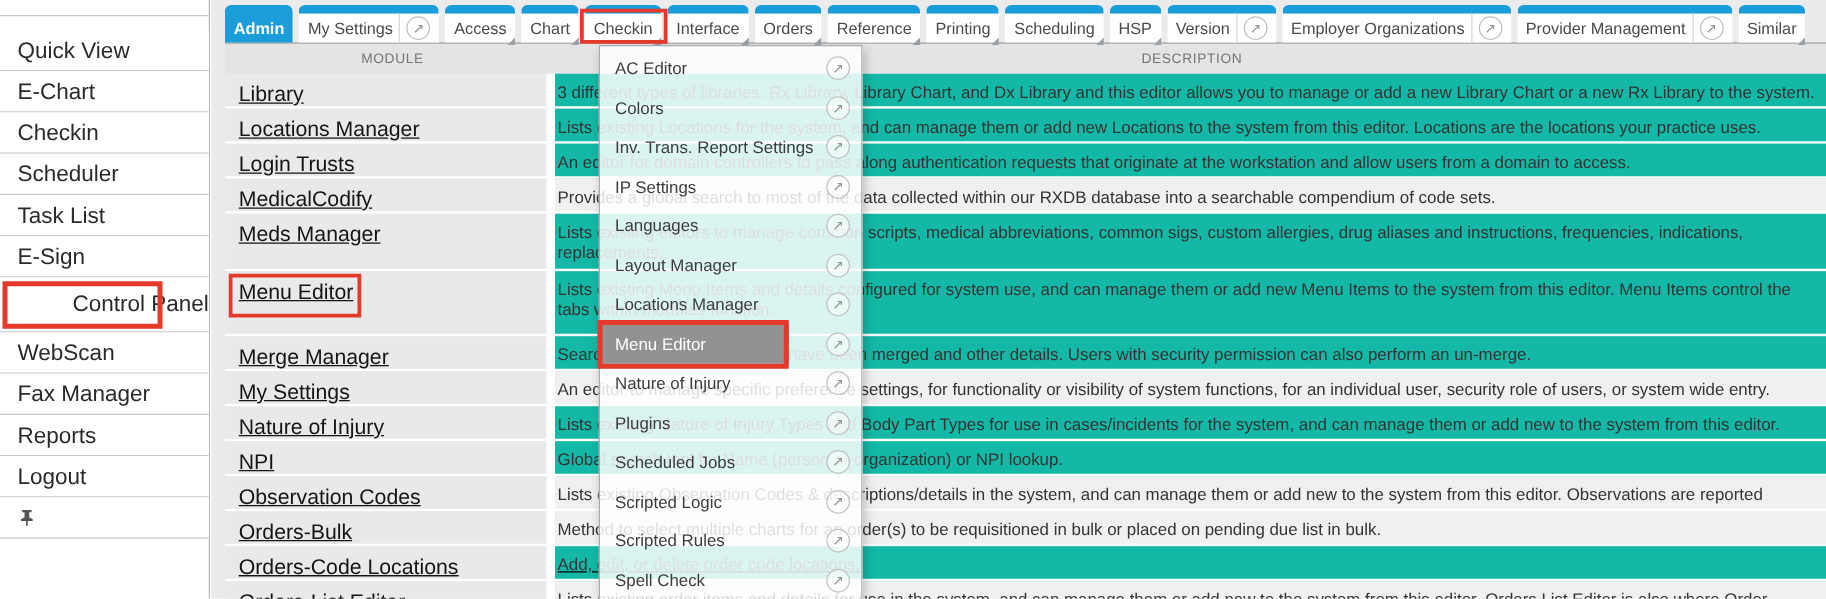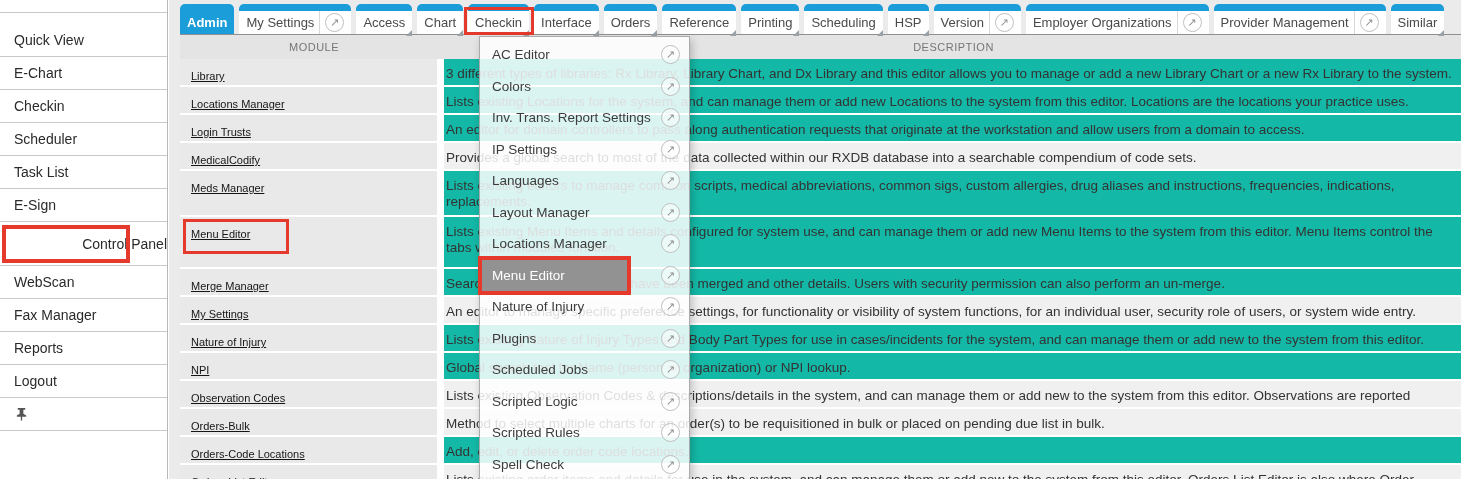--- a/index.html
+++ b/index.html
@@ -4,21 +4,21 @@
 <style>
   * { margin:0; padding:0; box-sizing:border-box; }
   html,body { width:1461px; height:479px; overflow:hidden; background:#fff;
     font-family:"Liberation Sans", sans-serif; position:relative; }
 
   
   #sidebar { position:absolute; left:0; top:0; width:168px; height:100%;
     background:#fff; border-right:1px solid #b9b9b9; z-index:2; }
   .sidebar-rule { height:13px; border-bottom:1px solid #c9c9c9; margin-bottom:11px; }
   .side-item { height:33px; border-bottom:1px solid #c9c9c9; display:flex; align-items:center;
-    padding-left:14px; font-size:14px; color:#2a2a2a; cursor:pointer; position:relative; background:#fff; }
+    padding-left:14px; font-size:18px; color:#2a2a2a; cursor:pointer; position:relative; background:#fff; }
   .side-item.tall { height:44px;justify-content:flex-end; }
   .side-item.callout::before { content:""; position:absolute; left:2px; top:3px;
     width:120px; height:30px; border:4px solid #e5392b; pointer-events:none; }
   .pin-svg { width:15px; height:16px; fill:#555; }
 
   
   #main { position:absolute; left:169px; top:0; right:0; bottom:0; background:#ebebeb; }
 
   
   #tabbar { height:34px; display:flex; align-items:flex-end; padding-left:11px; }
@@ -39,21 +39,21 @@
   
   #table { margin-left:11px; border-top:1px solid #909090; }
   #thead { display:flex; height:24px; background:#e4e4e4; align-items:center;
     font-size:11px; color:#757575; letter-spacing:.5px;text-align:center; }
   #thead .hm { width:257px; padding-left:11px; flex:none; }
   #thead .hgap { width:7px; flex:none; }
   #thead .hd { flex:1; padding-left:2px; }
   .trow { display:flex; }
   .cell-module { width:257px; flex:none; background:#e9e9e9; border-bottom:2px solid #fff;
     padding:7px 0 0 11px; position:relative; }
-  .mlink { font-size:11px; color:#151515; text-decoration:underline; cursor:pointer; white-space:nowrap; }
+  .mlink { font-size:17px; color:#151515; text-decoration:underline; cursor:pointer; white-space:nowrap; }
   .cell-module.callout::before { content:""; position:absolute; left:3px; top:2px;
     width:100px; height:29px; border:3px solid #e5392b; pointer-events:none; }
   .cgap { width:7px; flex:none; background:#fff; }
   .cell-desc { flex:1; background:#14b8a6; border-bottom:2px solid #fff;
     padding:7px 0 0 2px; overflow:hidden; }
   .cell-desc.shaded { background:#f0f0f0; }
   .dline { white-space:nowrap; font-size:13.5px; color:#333; line-height:16px; }
 
   
   #menu { position:absolute; left:479px; top:36px; width:211px; bottom:-6px;
@@ -261,21 +261,21 @@
             <div class="dline">Lists existing Observation Codes &amp; descriptions/details in the system, and can manage them or add new to the system from this editor. Observations are reported</div>
           </div>
         </div>
         <div class="trow" style="height: 28px;">
           <div class="cell-module"><a class="mlink">Orders-Bulk</a></div>
           <div class="cgap"></div>
           <div class="cell-desc shaded">
             <div class="dline">Method to select multiple charts for an order(s) to be requisitioned in bulk or placed on pending due list in bulk.</div>
           </div>
         </div>
-        <div class="trow" style="height: 28px;">
+        <div class="trow" style="height: 28px; text-decoration: underline;">
           <div class="cell-module"><a class="mlink">Orders-Code Locations</a></div>
           <div class="cgap"></div>
           <div class="cell-desc">
             <div class="dline">Add, edit, or delete order code locations.</div>
           </div>
         </div>
         <div class="trow" style="height: 28px;">
           <div class="cell-module"><a class="mlink">Orders-List Editor</a></div>
           <div class="cgap"></div>
           <div class="cell-desc shaded">

